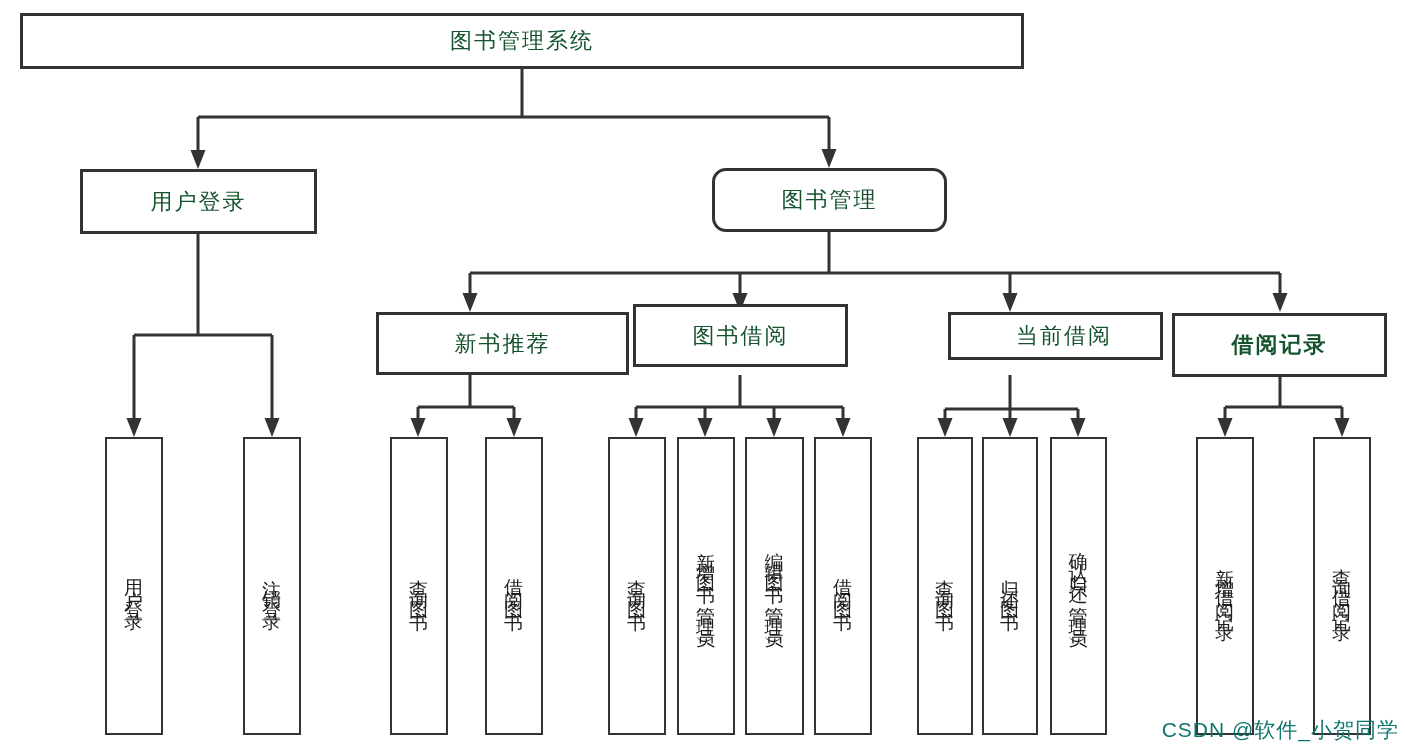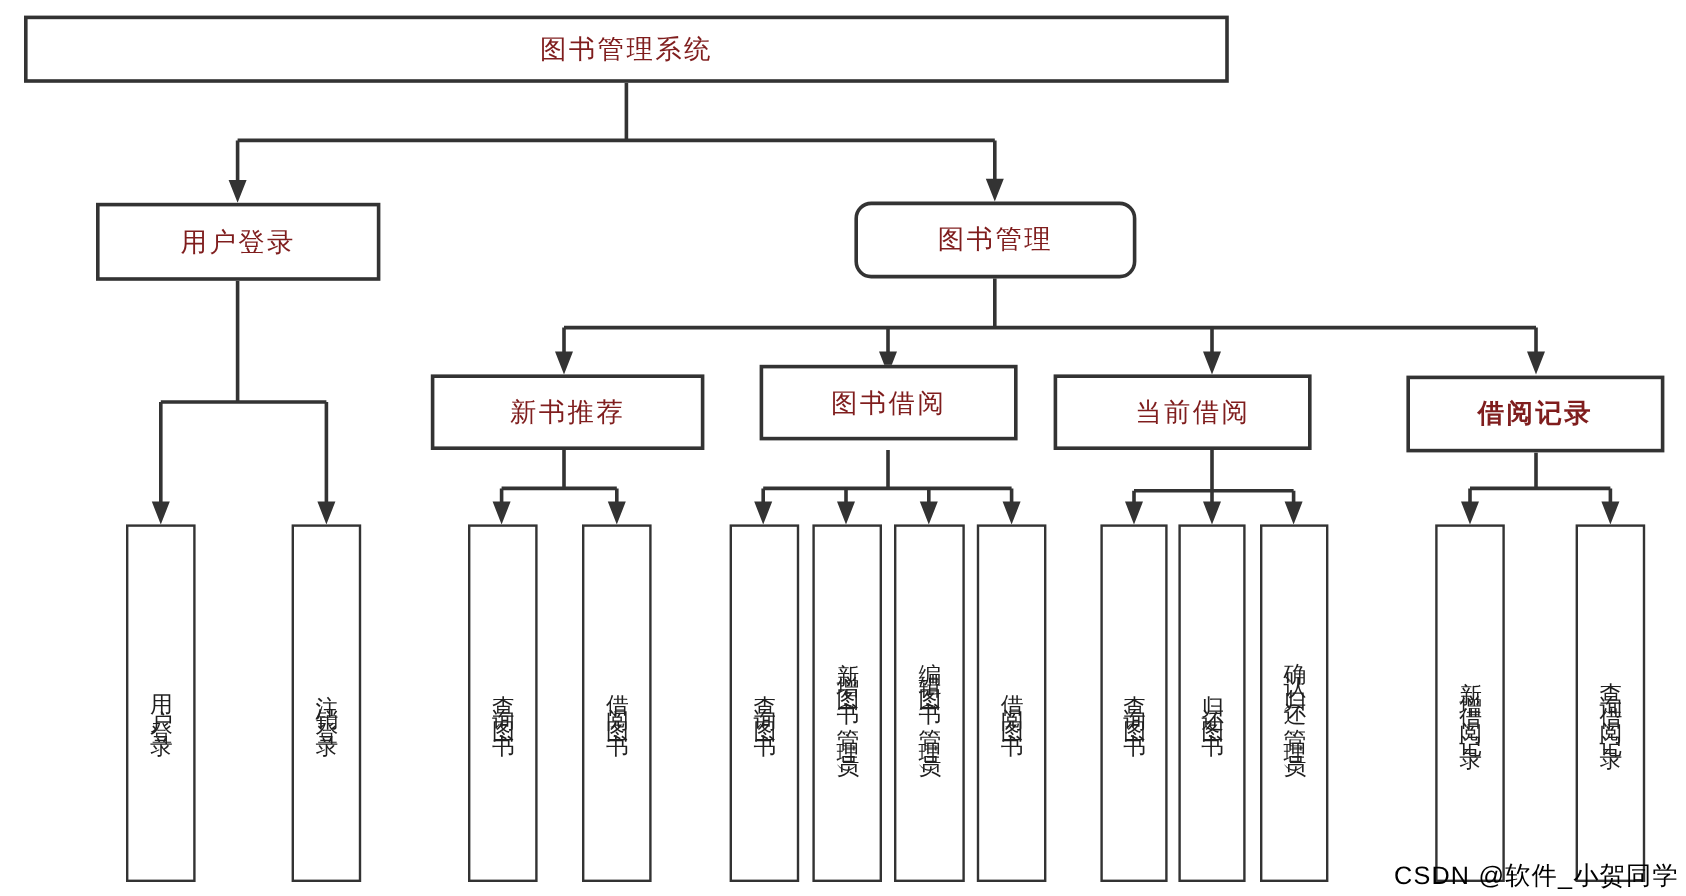--- a/index.html
+++ b/index.html
@@ -18,21 +18,21 @@
     pointer-events: none;
   }
   .node {
     position: absolute;
     box-sizing: border-box;
     border: 3px solid #333333;
     background: #ffffff;
     display: flex;
     align-items: center;
     justify-content: center;
-    color: #7f1d1d;
+    color: #14532d;
     font-size: 22px;
     letter-spacing: 2px;
     white-space: nowrap;
   }
   .leaf {
     position: absolute;
     box-sizing: border-box;
     border: 2.5px solid #333333;
     background: #ffffff;
     display: flex;
@@ -45,21 +45,21 @@
     font-size: 19px;
     letter-spacing: 11px;
     line-height: 1;
     color: #1f1f1f;
   }
   #watermark {
     position: absolute;
     right: 6px;
     bottom: 3px;
     font-size: 21px;
-    color: #000000;
+    color: #0f766e;
     letter-spacing: 1px;
     z-index: 10;
     white-space: nowrap;
   }
 </style>
 </head>
 <body>
 
 <div id="canvas">
 
@@ -97,23 +97,23 @@
              M1070.5,418 L1085.5,418 L1078,437 Z
              M1217.5,418 L1232.5,418 L1225,437 Z
              M1334.5,418 L1349.5,418 L1342,437 Z"></path>
   </svg>
 
   <div class="node" style="left:20px; top:13px; width:1004px; height:56px;">图书管理系统</div>
 
   <div class="node" style="left:80px; top:169px; width:237px; height:65px;">用户登录</div>
   <div class="node" style="left:712px; top:168px; width:235px; height:64px;border-radius:14px;">图书管理</div>
 
-  <div class="node" style="left:359px; top:312px; width:228px; height:63px;">新书推荐</div>
+  <div class="node" style="left:376px; top:312px; width:253px; height:63px;">新书推荐</div>
   <div class="node" style="left:633px; top:304px; width:215px; height:63px;">图书借阅</div>
-  <div class="node" style="left:878px; top:312px; width:215px; height:63px;padding-left:17px;">当前借阅</div>
+  <div class="node" style="left:948px; top:312px; width:215px; height:48px;padding-left:17px;">当前借阅</div>
   <div class="node" style="left:1172px; top:313px; width:215px; height:64px;font-weight:bold;">借阅记录</div>
 
   <div class="leaf" style="left:105px; top:437px; width:58px; height:298px;">
     <span class="vtext">用户登录</span>
   </div>
   <div class="leaf" style="left:243px; top:437px; width:58px; height:298px;">
     <span class="vtext">注销登录</span>
   </div>
 
   <div class="leaf" style="left:390px; top:437px; width:58px; height:298px;">

